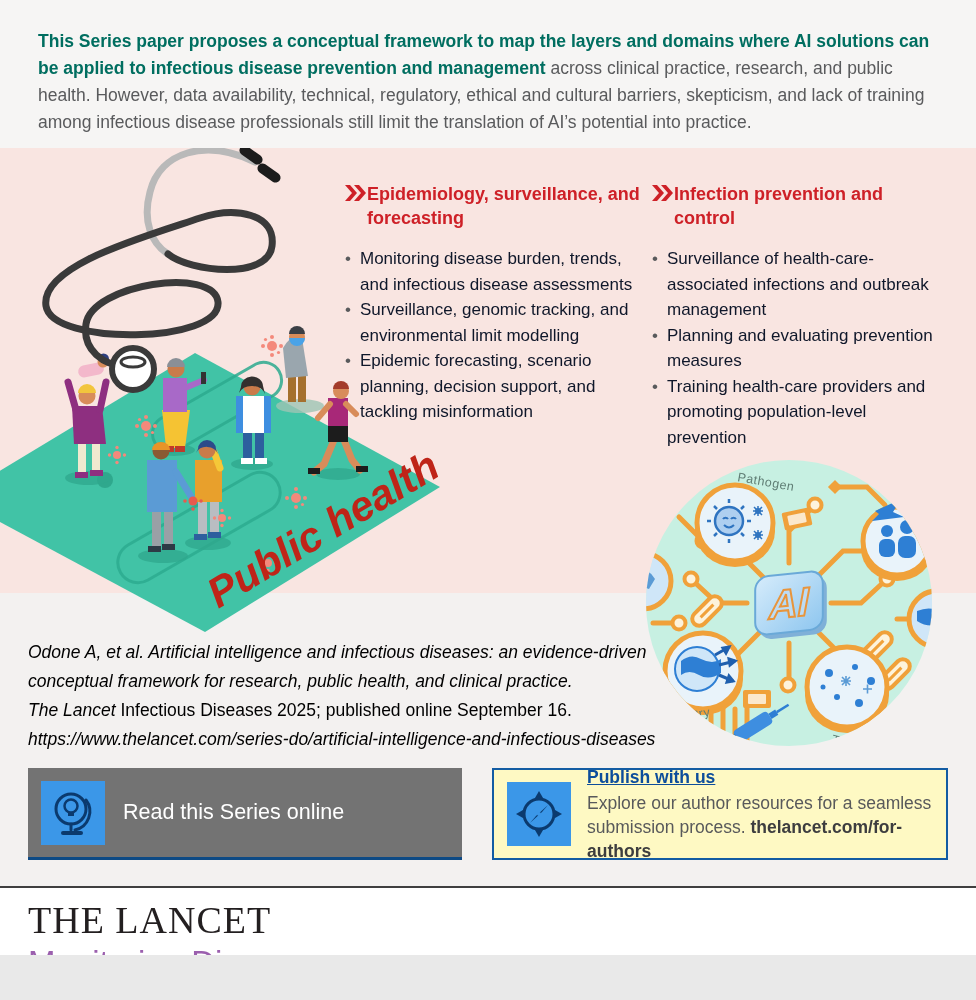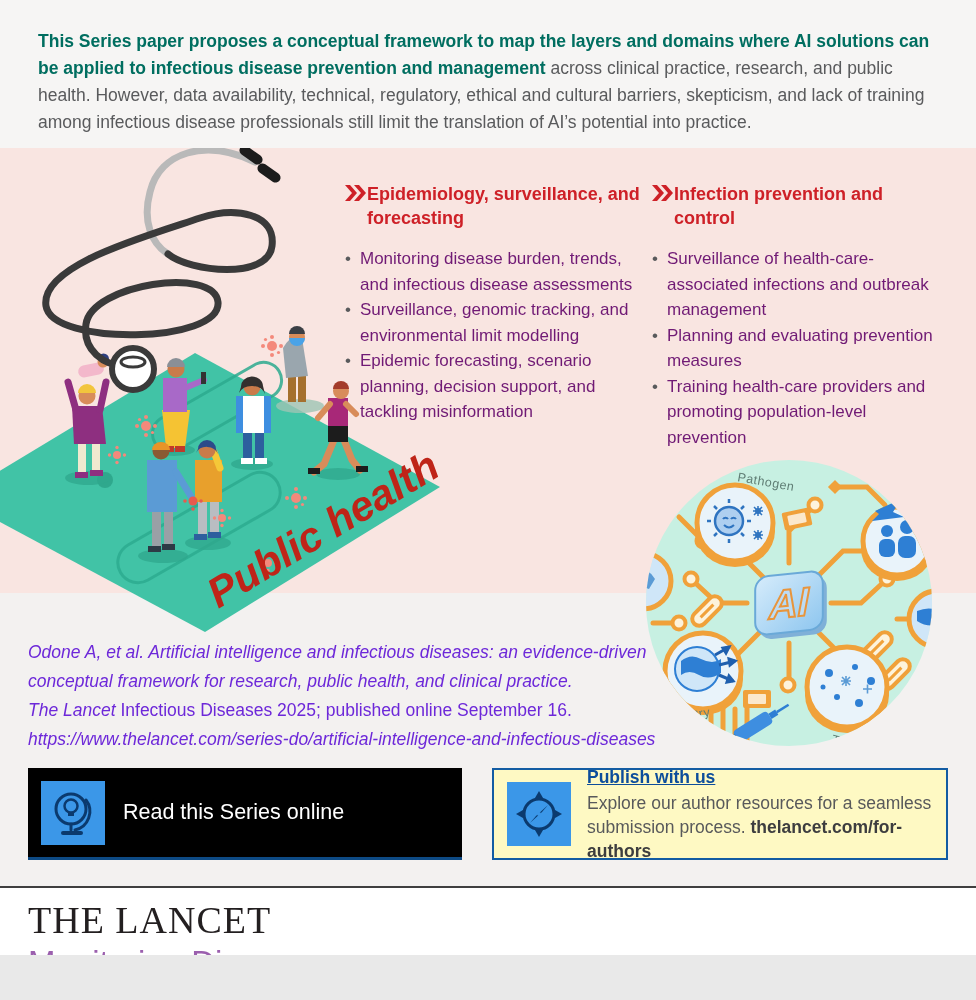--- a/index.html
+++ b/index.html
@@ -19,34 +19,34 @@
   .intro b { color:#006e60; font-weight:700; }
 
   
   .col { position:absolute; top:182px; }
   .col1 { left:345px; width:300px; }
   .col2 { left:652px; width:292px; }
   .col-header { display:flex; align-items:flex-start; min-height:50px; }
   .col-header svg { flex:0 0 auto; margin-top:3px; }
   .col-title { color:#ce2027; font-weight:700; font-size:18px; line-height:24px; }
   .col ul { margin:14px 0 0 0; padding:0; list-style:none; }
-  .col li { position:relative; padding-left:15px; font-size:17px; line-height:25.5px; color:#701a75; margin:0; }
+  .col li { position:relative; padding-left:15px; font-size:17px; line-height:25.5px; color:#0f172a; margin:0; }
   .col li::before { content:"•"; position:absolute; left:0; top:0; color:#595a5c; }
 
   
   .svg-ph  { position:absolute; left:0;   top:148px; width:450px; height:500px; pointer-events:none; }
   .svg-ai  { position:absolute; left:645px; top:459px; width:288px; height:288px; pointer-events:none; }
 
   
-  .citation { position:absolute; left:28px; top:638px; font-size:17.5px; line-height:29px; color:#6d28d9; }
+  .citation { position:absolute; left:28px; top:638px; font-size:17.5px; line-height:29px; color:#000000; }
   .citation .it { font-style:italic; }
 
   
   .banner { position:absolute; top:768px; height:92px; box-sizing:border-box; display:flex; align-items:center; }
-  .banner-read { left:28px; width:434px; background:#000000; border-bottom:3px solid #0d4a85; }
+  .banner-read { left:28px; width:434px; background:#737373; border-bottom:3px solid #0d4a85; }
   .banner-pub  { left:492px; width:456px; background:#fef9c3; border:2px solid #135ca3; }
   .icon-sq { flex:0 0 64px; width:64px; height:64px; margin-left:13px; background:#3b97e8; display:flex; align-items:center; justify-content:center; }
   .banner-read .txt { margin-left:18px; color:#ffffff; font-size:21.5px; line-height:31px; }
   .banner-read .txt b { font-weight:700; }
   .banner-pub .txt { margin-left:16px; font-size:17.5px; line-height:24px; color:#58595b; width:360px; }
   .pub-title { display:inline-block; color:#0d4d9b; font-weight:700; text-decoration:underline; margin-bottom:2px; }
   .pub-url { font-weight:700; color:#3d3d3f; }
 
   
   .brand { position:absolute; left:28px; top:898px; font-family:"Liberation Serif", serif; font-size:38px; letter-spacing:1px; color:#231f20; }

